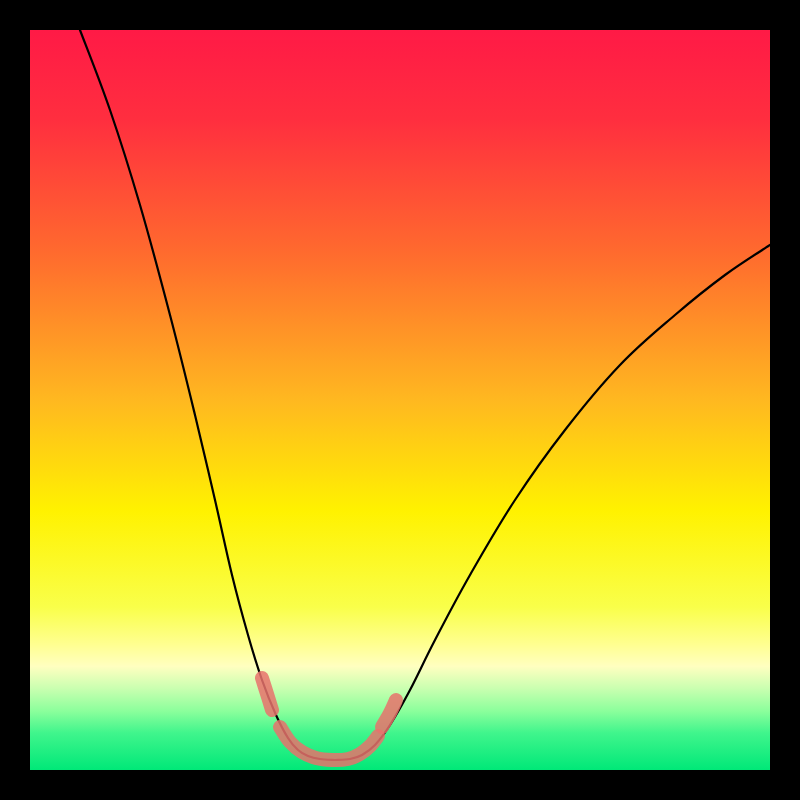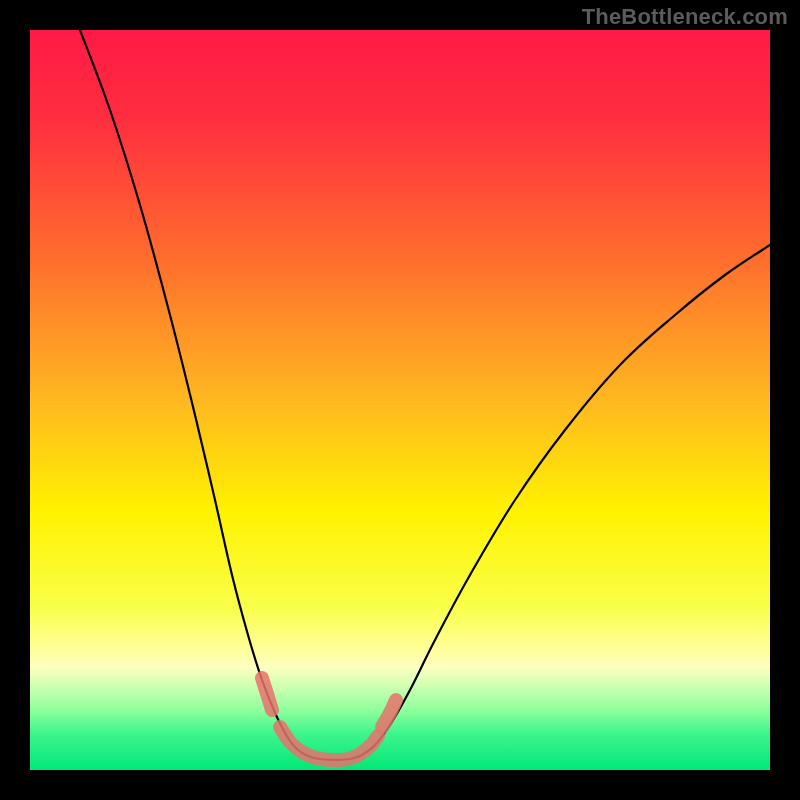--- a/index.html
+++ b/index.html
@@ -27,21 +27,20 @@
     top: 30px;
     width: 740px;
     height: 740px;
   }
   svg { display: block; }
 </style>
 </head>
 <body>
 
 <div class="frame">
-  <div class="watermark">TheBottleneck.com</div>
   <div class="plot">
     <svg id="chart-svg" width="740" height="740" viewBox="0 0 740 740">
         <defs>
           <linearGradient id="bg-grad" x1="0" y1="0" x2="0" y2="1">
             <stop offset="0%" stop-color="#ff1a46"></stop>
             <stop offset="12%" stop-color="#ff2e3f"></stop>
             <stop offset="30%" stop-color="#ff6a2e"></stop>
             <stop offset="50%" stop-color="#ffb820"></stop>
             <stop offset="65%" stop-color="#fff200"></stop>
             <stop offset="78%" stop-color="#f9ff4a"></stop>

